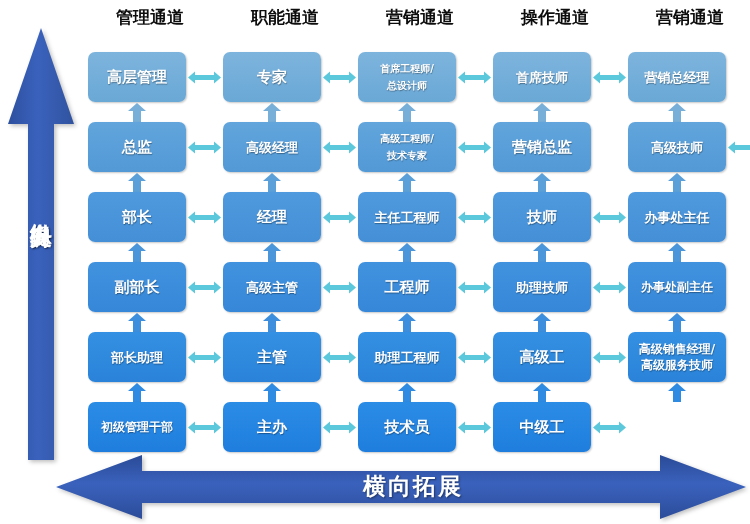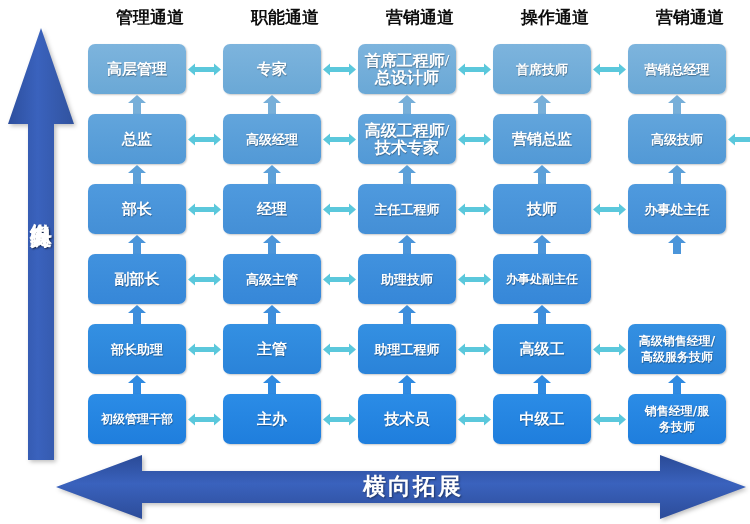--- a/index.html
+++ b/index.html
@@ -41,21 +41,21 @@
     line-height: 30px;
     letter-spacing: 0px;
     white-space: nowrap;
   }
   .header-cell:last-child { margin-right: 0; }
 
   
   .grid {
     position: absolute;
     left: 88px;
-    top: 44px;
+    top: 52px;
     width: 662px;
   }
   .grid-row {
     position: relative;
     height: 70px;
     display: flex;
   }
   .grid-row:last-child { height: 56px; }
 
   .cell {
@@ -78,21 +78,21 @@
     text-align: center;
     color: #ffffff;
     font-weight: bold;
     font-size: 15px;
     line-height: 19px;
     padding: 0 3px;
     box-sizing: border-box;
     box-shadow: 1px 1px 2px rgba(0,0,0,0.22);
     text-shadow: 0.5px 0.5px 1px rgba(0,0,0,0.35);
   }
-  .node.two-line { font-size: 16px; line-height: 17px; font-family: Liberation Serif, serif; }
+  .node.two-line { font-size: 10px; line-height: 17px; }
   .node.small { font-size: 13px; }
   .node.tiny { font-size: 12px; line-height: 16px; }
 
   
   .r0 .node { background: linear-gradient(180deg, #7db4dd 0%, #6aa8d6 100%); }
   .r1 .node { background: linear-gradient(180deg, #62a5dc 0%, #5299d6 100%); }
   .r2 .node { background: linear-gradient(180deg, #4f9ade 0%, #448fd6 100%); }
   .r3 .node { background: linear-gradient(180deg, #4192de 0%, #3687d8 100%); }
   .r4 .node { background: linear-gradient(180deg, #3490e2 0%, #2a83d9 100%); }
   .r5 .node { background: linear-gradient(180deg, #2b8ce6 0%, #1f7edd 100%); }
@@ -399,20 +399,33 @@
               <path d="M9 0 L18 8 L13 8 L13 19 L5 19 L5 8 L0 8 Z" fill="#3d8edc"></path>
             </svg>
         </div>
         <div class="h-arrow">
           <svg width="33" height="13" viewBox="0 0 33 13">
               <path d="M0 6.5 L7 0.5 L7 4 L26 4 L26 0.5 L33 6.5 L26 12.5 L26 9 L7 9 L7 12.5 Z" fill="#5bc8dc"></path>
             </svg>
         </div>
       </div>
       <div class="cell">
+        <div class="node">工程师</div>
+        <div class="v-arrow">
+          <svg width="18" height="19" viewBox="0 0 18 19">
+              <path d="M9 0 L18 8 L13 8 L13 19 L5 19 L5 8 L0 8 Z" fill="#3d8edc"></path>
+            </svg>
+        </div>
+        <div class="h-arrow">
+          <svg width="33" height="13" viewBox="0 0 33 13">
+              <path d="M0 6.5 L7 0.5 L7 4 L26 4 L26 0.5 L33 6.5 L26 12.5 L26 9 L7 9 L7 12.5 Z" fill="#5bc8dc"></path>
+            </svg>
+        </div>
+      </div>
+      <div class="cell">
         <div class="node small">助理技师</div>
         <div class="v-arrow">
           <svg width="18" height="19" viewBox="0 0 18 19">
               <path d="M9 0 L18 8 L13 8 L13 19 L5 19 L5 8 L0 8 Z" fill="#3d8edc"></path>
             </svg>
         </div>
         <div class="h-arrow">
           <svg width="33" height="13" viewBox="0 0 33 13">
               <path d="M0 6.5 L7 0.5 L7 4 L26 4 L26 0.5 L33 6.5 L26 12.5 L26 9 L7 9 L7 12.5 Z" fill="#5bc8dc"></path>
             </svg>
@@ -516,23 +529,20 @@
             </svg>
         </div>
       </div>
       <div class="cell">
         <div class="node">中级工</div>
         <div class="h-arrow">
           <svg width="33" height="13" viewBox="0 0 33 13">
               <path d="M0 6.5 L7 0.5 L7 4 L26 4 L26 0.5 L33 6.5 L26 12.5 L26 9 L7 9 L7 12.5 Z" fill="#5bc8dc"></path>
             </svg>
         </div>
-      </div>
-      <div class="cell">
-        <div class="node tiny">销售经理/服<br>务技师</div>
       </div>
     </div>
 
   </div>
 
   <div class="vertical-arrow">
     <svg width="66" height="432" viewBox="0 0 66 432" preserveAspectRatio="none">
       <defs>
         <linearGradient id="vgrad" x1="0" y1="0" x2="1" y2="0">
           <stop offset="0%" stop-color="#2d4f9e"></stop>

